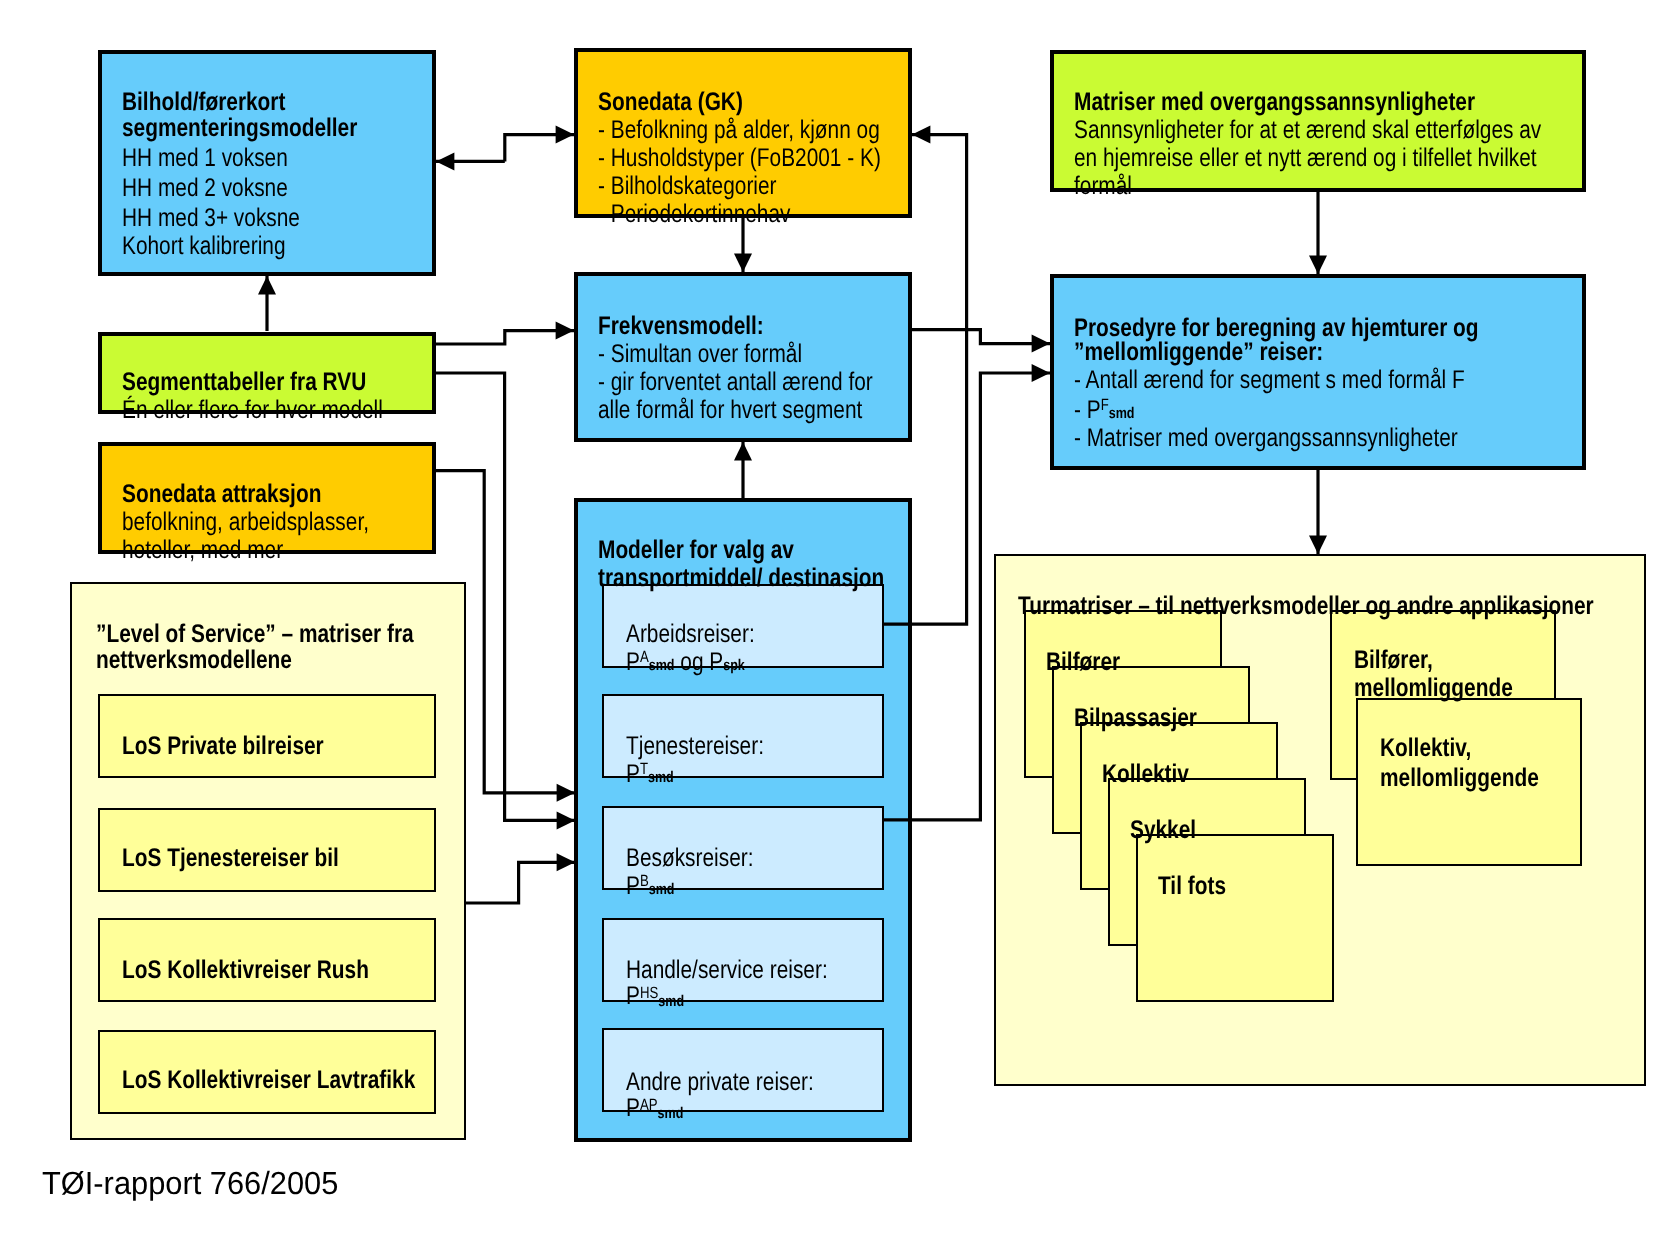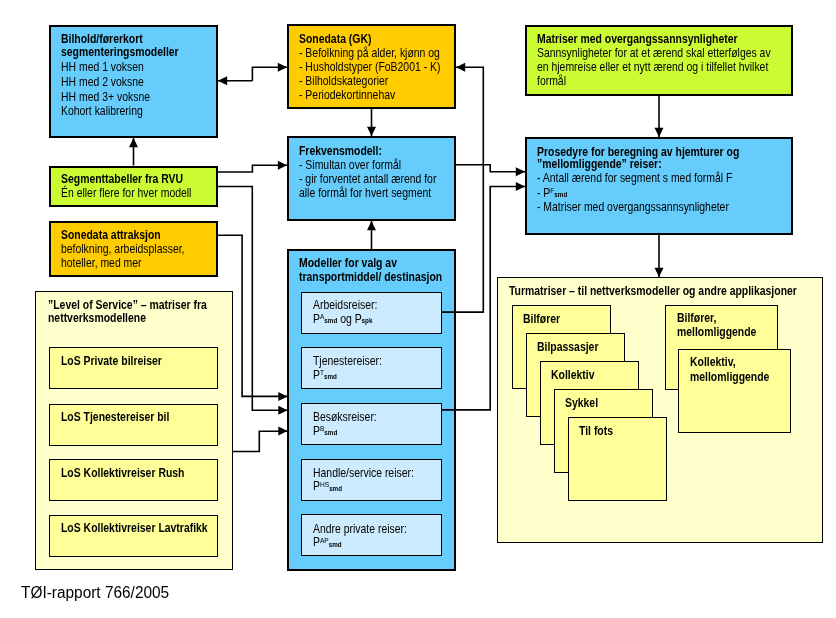--- a/index.html
+++ b/index.html
@@ -4,21 +4,21 @@
 <title>Diagram</title>
 <style>
   html,body{margin:0;padding:0;background:#ffffff;}
   body{width:836px;height:618px;overflow:hidden;
        font-family:"Liberation Sans",sans-serif;color:#000;}
   #stage{position:relative;width:836px;height:618px;background:#fff;}
   .box{position:absolute;box-sizing:border-box;border:2px solid #000;}
   svg#wires{position:absolute;left:0;top:0;width:836px;height:618px;
             pointer-events:none;}
   .ttl{font-weight:bold;}
-  #labels{position:absolute;left:0;top:0;width:836px;height:464px;z-index:50;}
+  #labels{position:absolute;left:0;top:12px;width:836px;height:464px;z-index:50;}
   .txt{position:absolute;white-space:nowrap;font-size:12.8px;line-height:12.8px;
        transform:scaleX(0.815);transform-origin:0 0;color:#000;}
   .txt sub,.txt sup{line-height:0;position:relative;
                     vertical-align:baseline;letter-spacing:0;}
   .txt sub{font-size:7.7px;font-weight:bold;top:0.8px;}
   .txt sup{font-size:8.1px;font-weight:normal;top:-3.5px;}
 
   
   #bilhold{left:49px;top:25px;width:169px;height:113px;background:#66CCFB;}
   #segtab{left:49px;top:166px;width:169px;height:41px;background:#CAFB33;}

